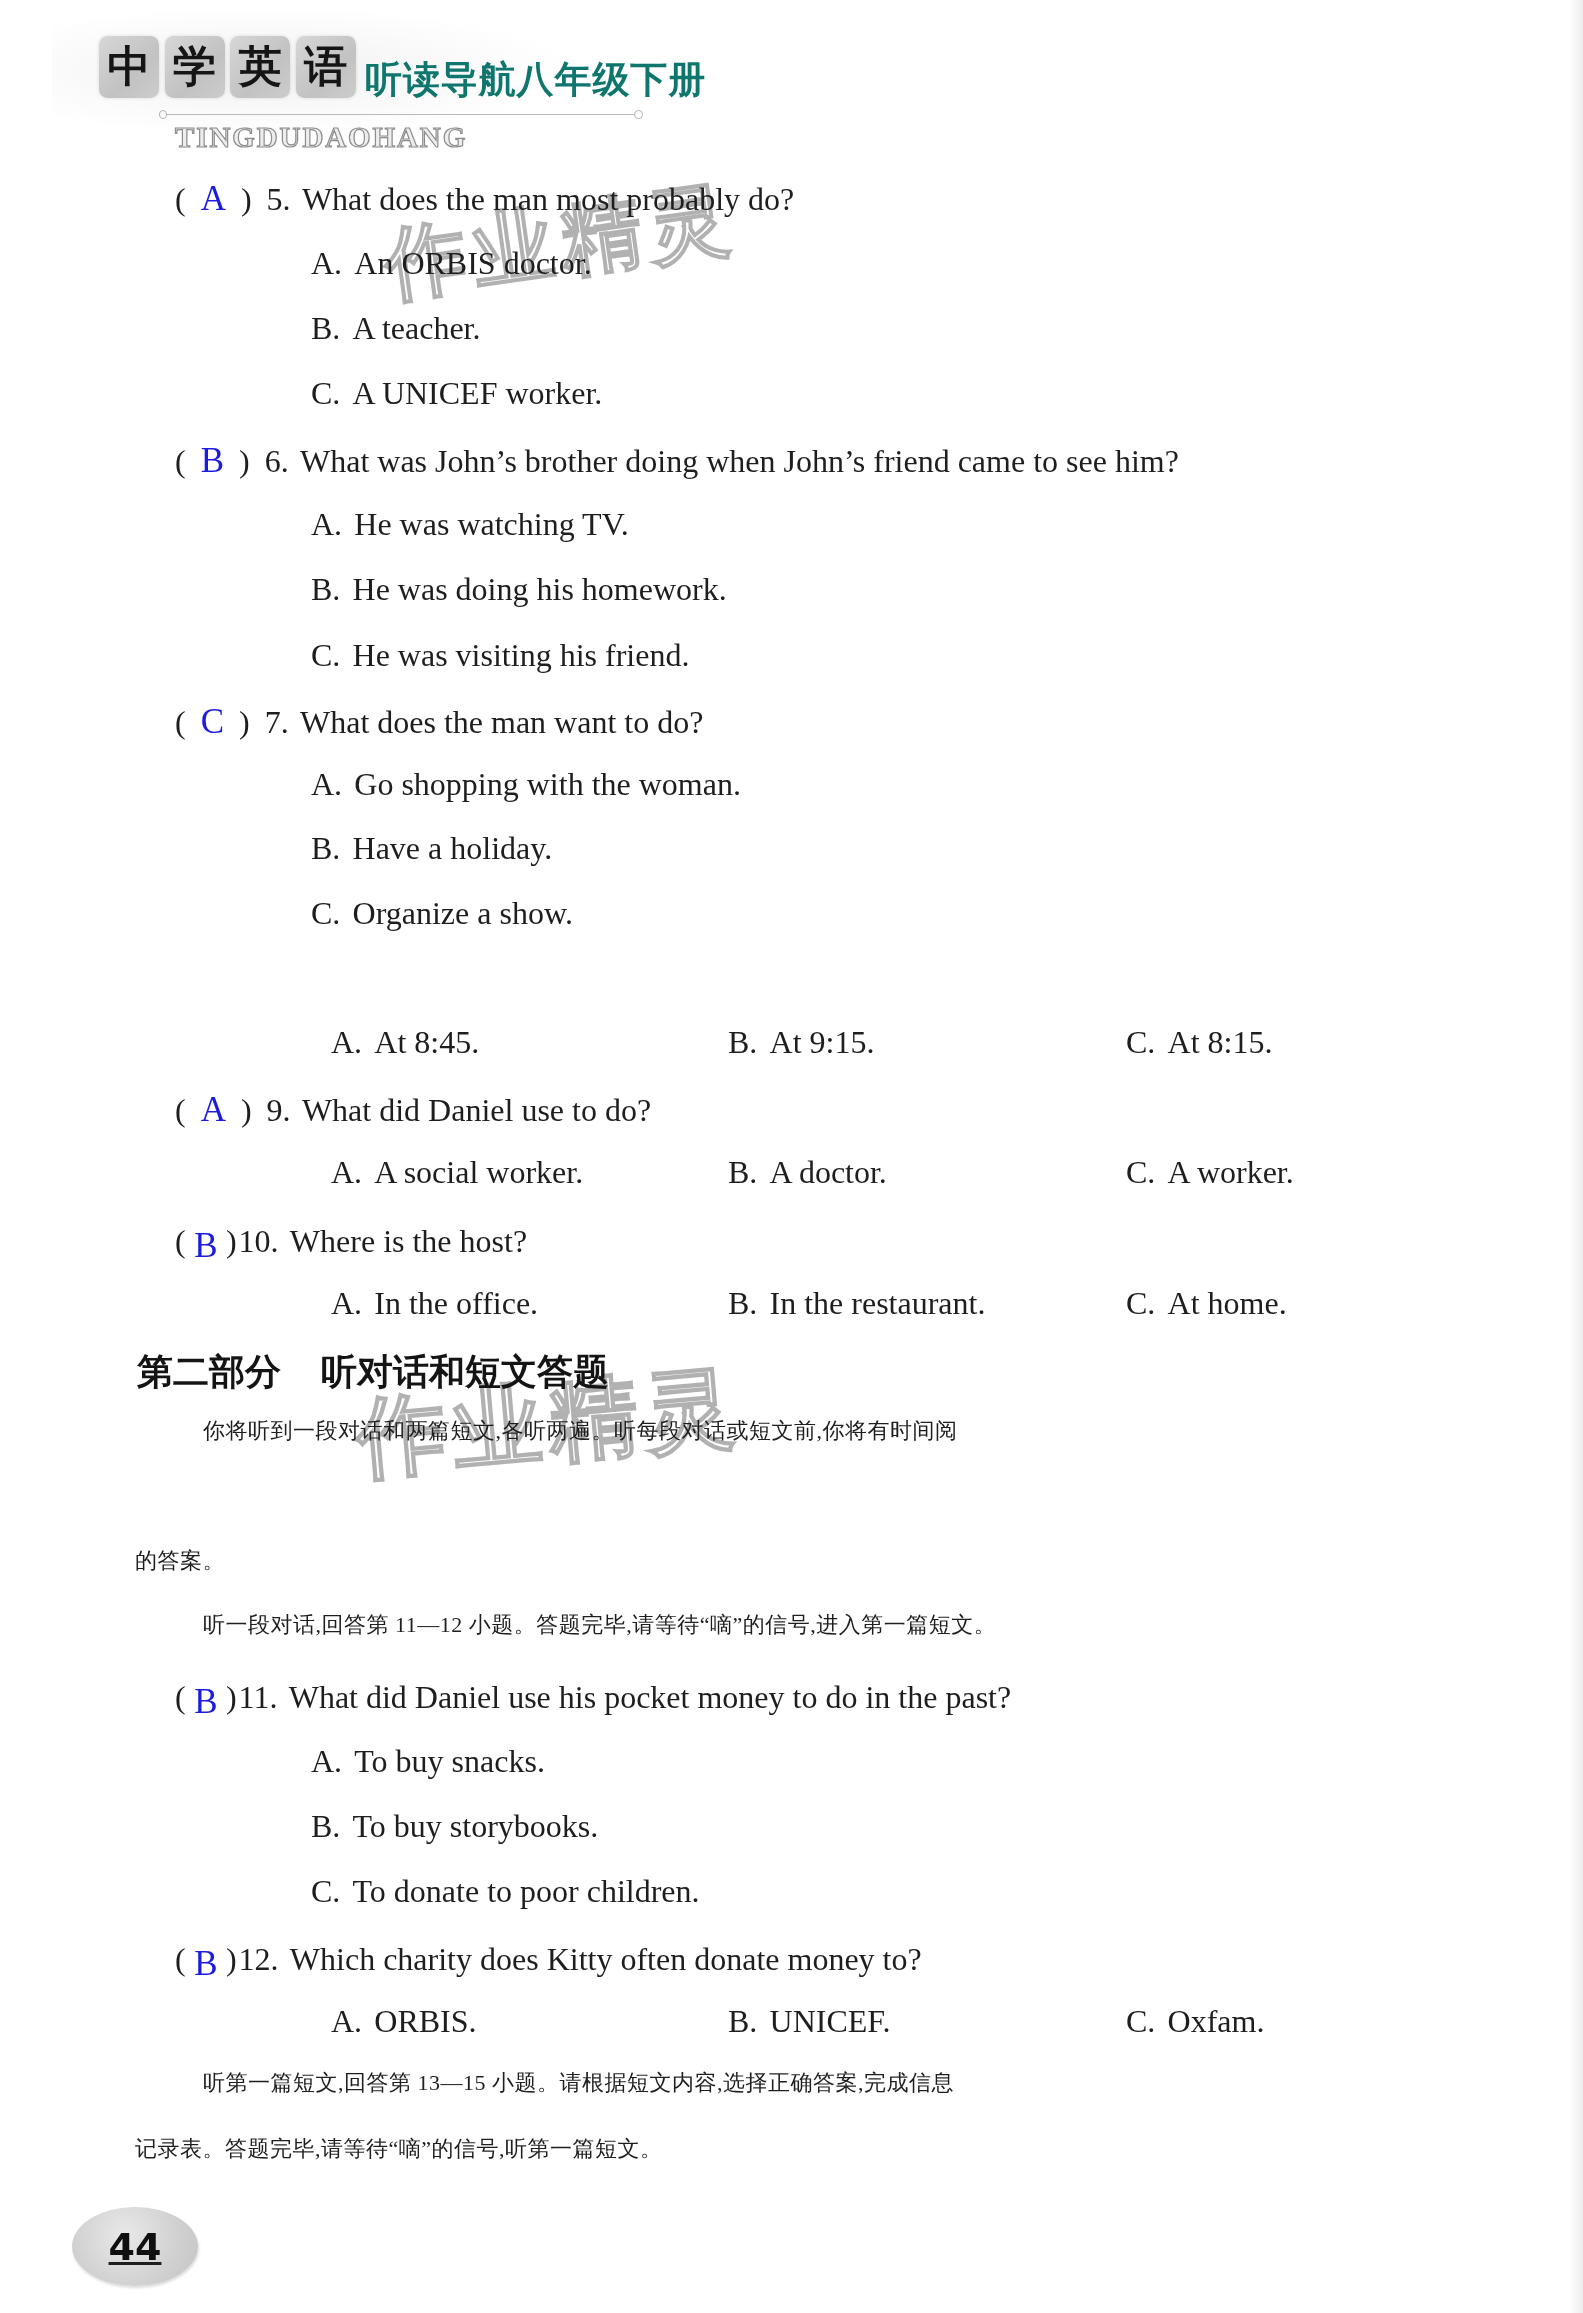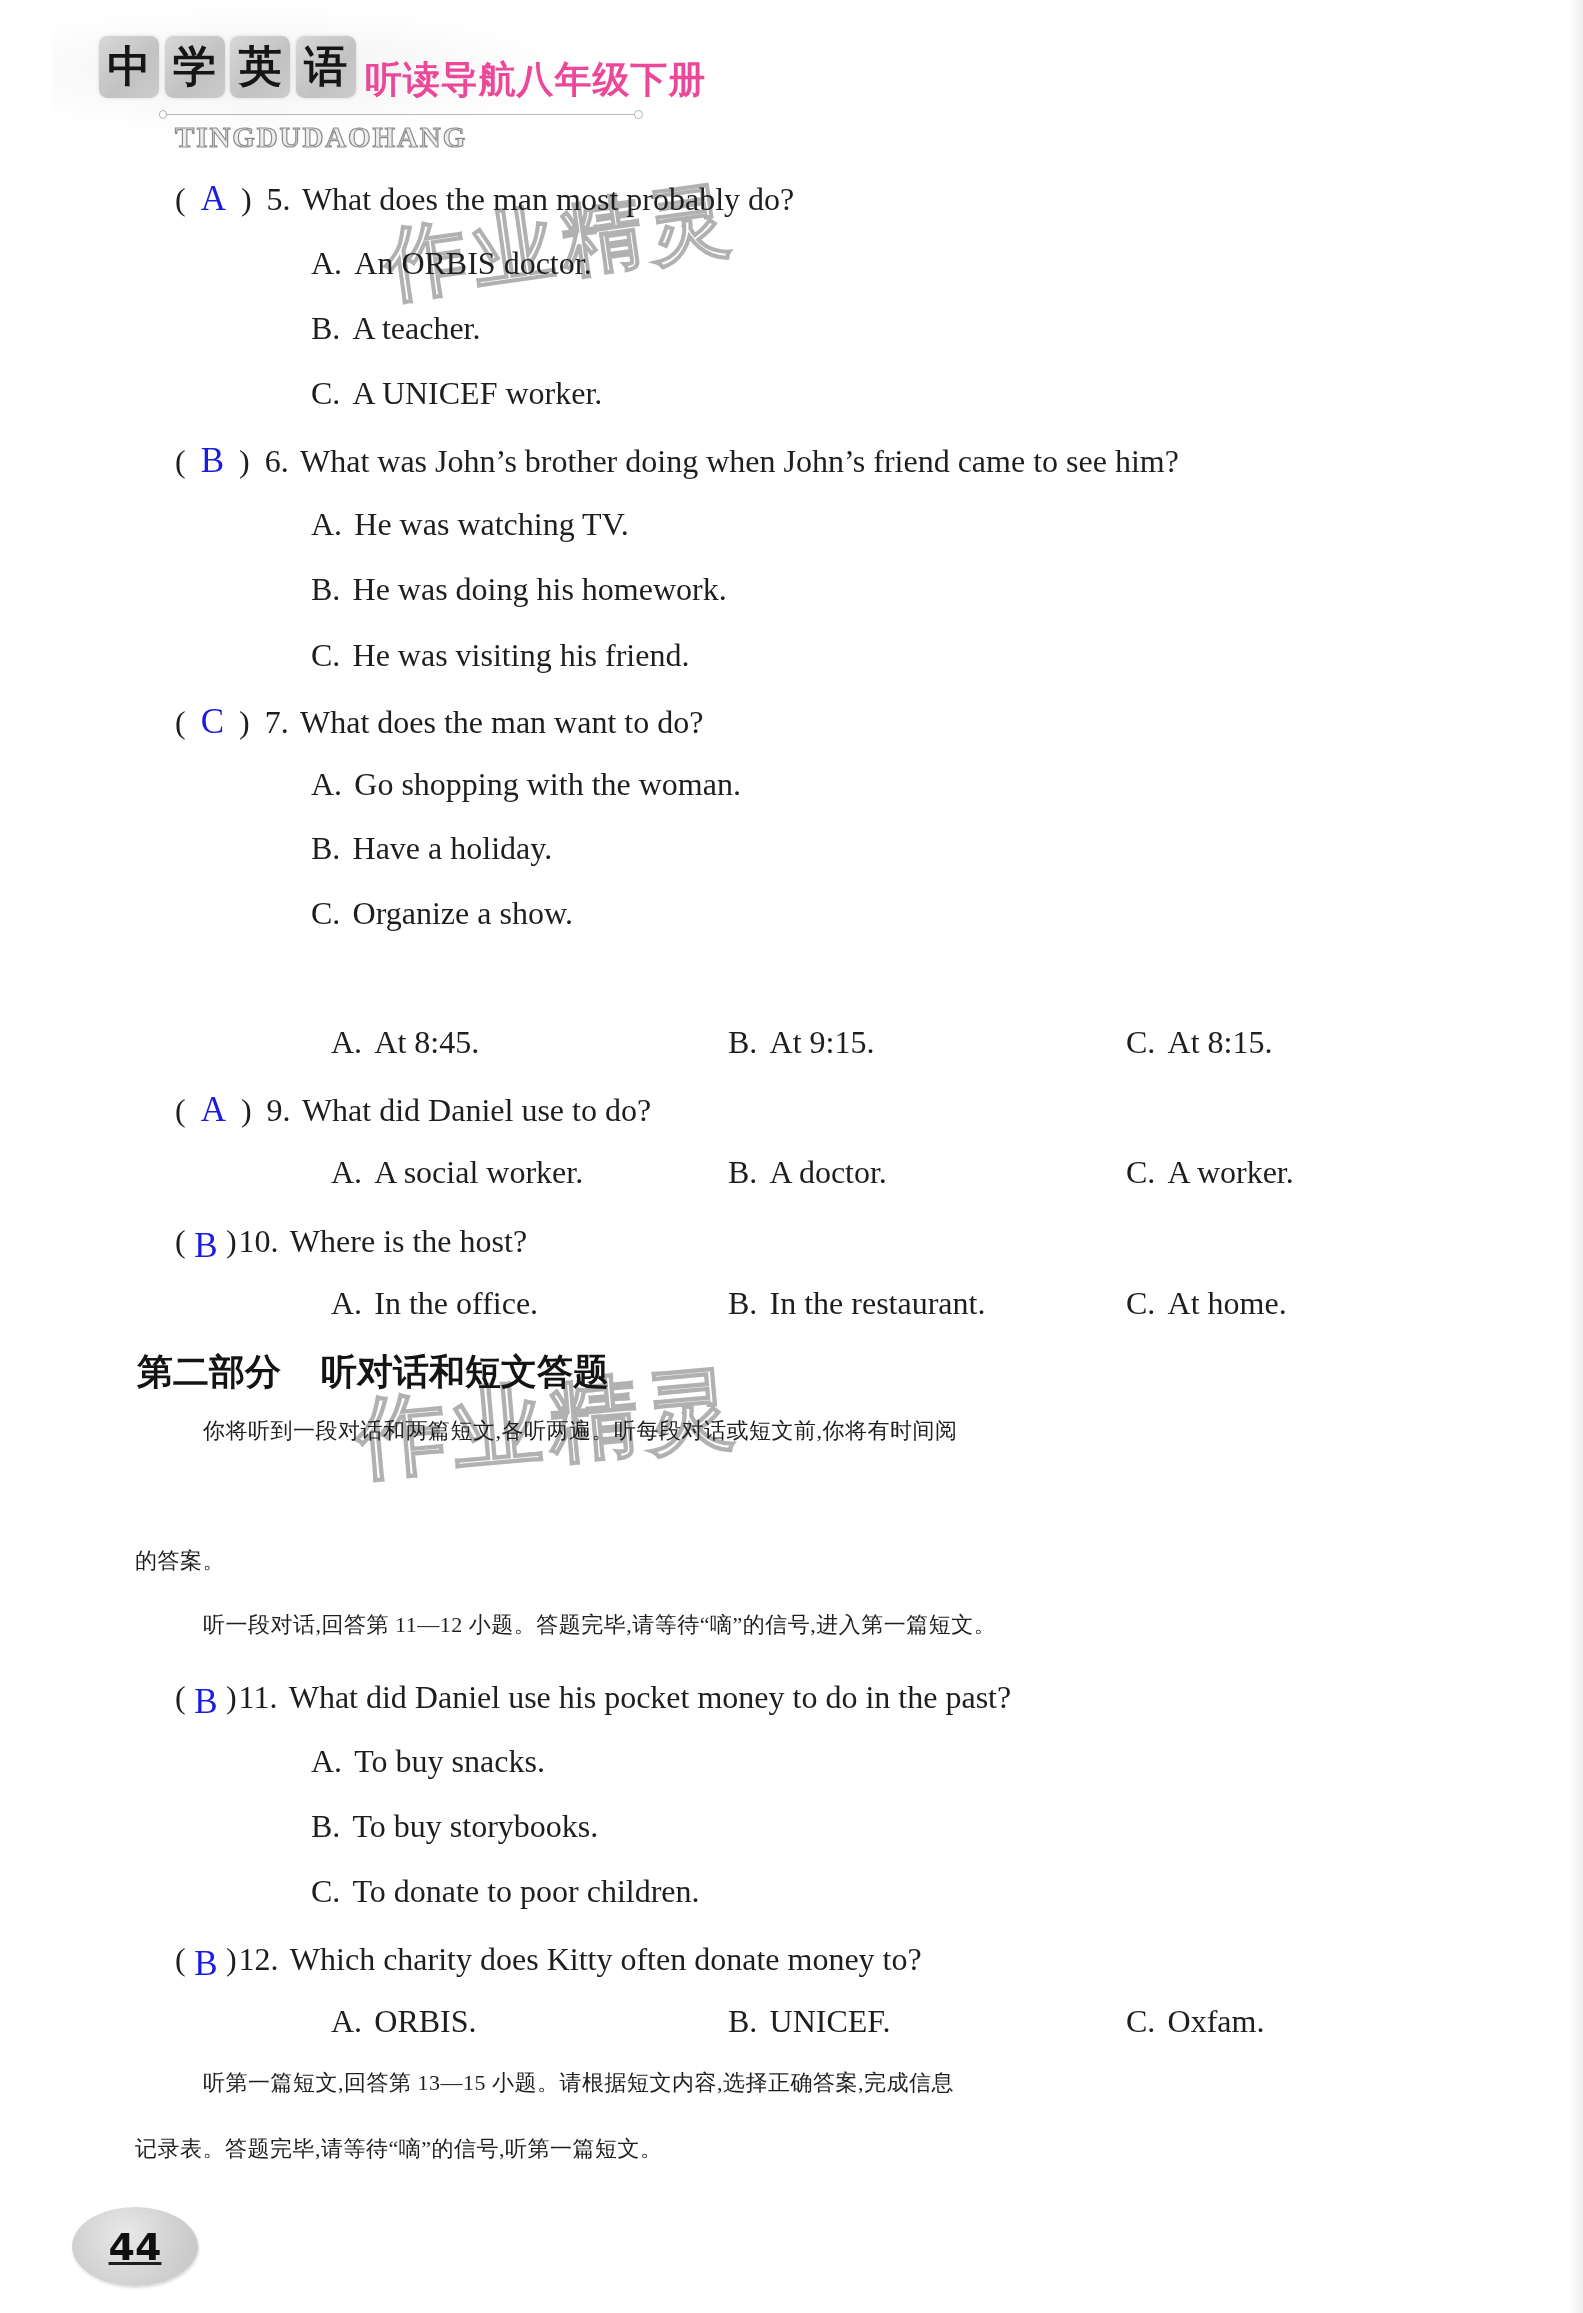--- a/index.html
+++ b/index.html
@@ -12,21 +12,21 @@
         background:radial-gradient(ellipse at 40% 50%,#f1f1f1 0%,rgba(255,255,255,0) 70%);}
   .logo-tiles{position:absolute;left:99px;top:36px;display:flex;gap:5.6px;}
   .tile{width:60px;height:62px;border-radius:8.5px;
         background:linear-gradient(135deg,#d7d7d7 0%,#c2c2c2 60%,#cccccc 100%);
         box-shadow:0 0 3.8px rgba(0,0,0,.12);
         display:flex;align-items:center;justify-content:center;
         font-family:"DejaVu Sans","Liberation Sans",sans-serif;
         font-weight:bold;font-size:43px;color:#151515;}
   .subtitle{position:absolute;left:365px;top:55px;
         font-family:Liberation Mono, monospace;
-        font-weight:bold;font-size:37px;color:#ec4899;letter-spacing:0.9px;white-space:nowrap;}
+        font-weight:bold;font-size:37px;color:#0f766e;letter-spacing:0.9px;white-space:nowrap;}
   .hrule{position:absolute;left:166px;top:114px;width:469px;border-top:1.9px solid #b9b9b9;}
   .hrule::before,.hrule::after{content:"";position:absolute;top:-4.7px;width:6.6px;height:6.6px;
         border:0.9px solid #b3b3b3;border-radius:50%;background:#fff;}
   .hrule::before{left:-7.5px;} .hrule::after{right:-7.5px;}
   .romanized{position:absolute;left:175px;top:121px;
         font-family:Liberation Serif, serif;
         font-weight:bold;font-size:29px;letter-spacing:1.9px;color:#ededed;
         -webkit-text-stroke:1.2px #8d8d8d;}
   
   .wm{position:absolute;font-family:"DejaVu Sans","Liberation Sans",sans-serif;

